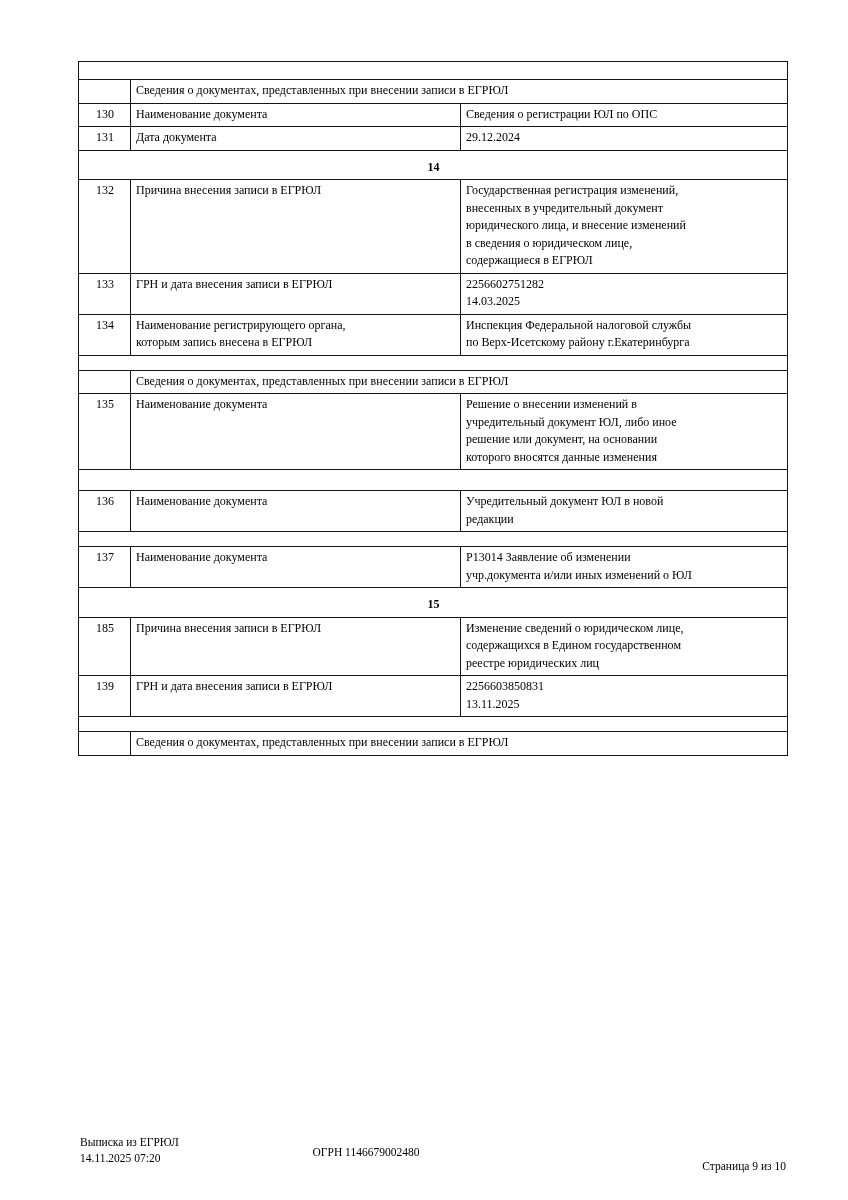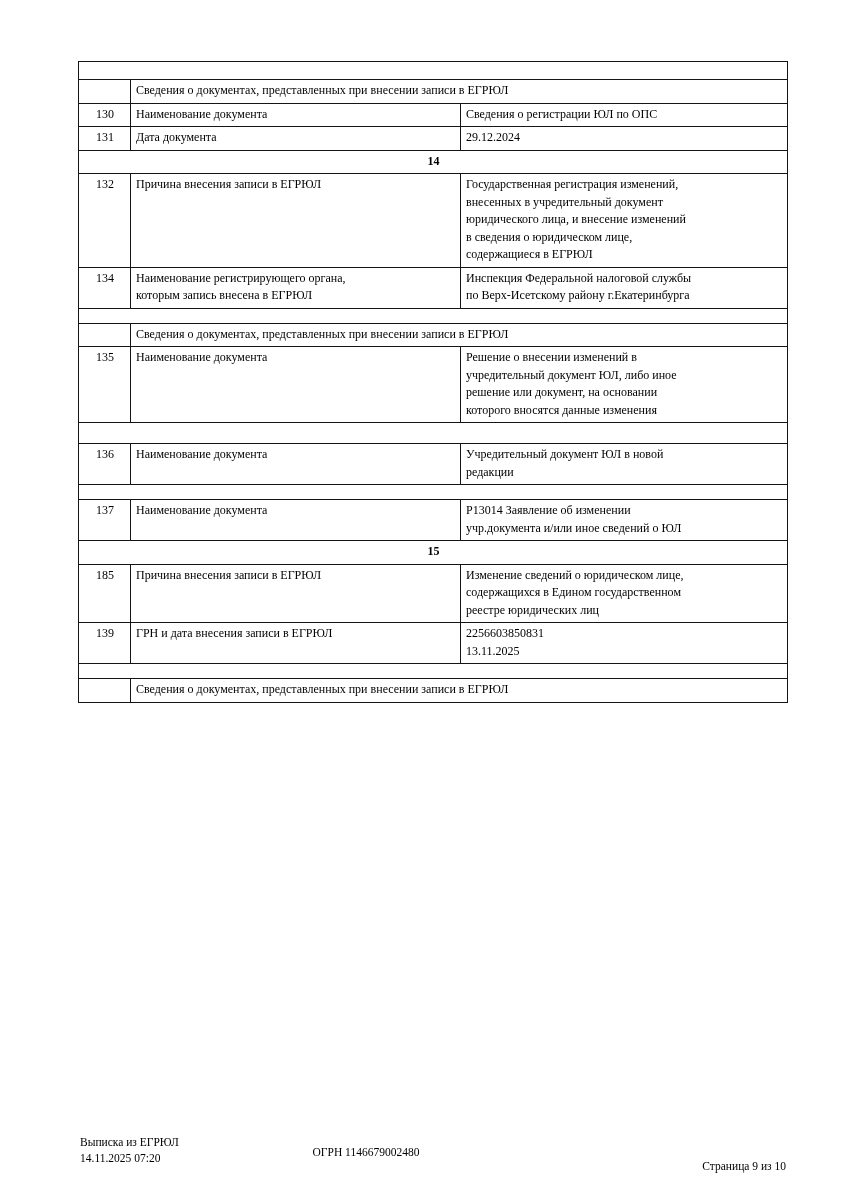--- a/index.html
+++ b/index.html
@@ -40,21 +40,21 @@
     text-align: center;
     padding-left: 1px;
     padding-right: 1px;
   }
   td.lbl, td.val {
     white-space: pre-line;
   }
   tr.group td {
     text-align: center;
     font-weight: bold;
-    padding-top: 2px;
+    padding-top: 8px;
     padding-bottom: 3px;
   }
   tr.spacer td {
     height: 14px;
     padding: 0;
   }
   tr.spacer.top td   { height: 17px; }
   tr.spacer.wide td  { height: 20px; }
   .footer-left {
     position: absolute;
@@ -120,20 +120,26 @@
       <tr class="entry">
         <td class="num">132</td>
         <td class="lbl">Причина внесения записи в ЕГРЮЛ</td>
         <td class="val">Государственная регистрация изменений,
 внесенных в учредительный документ
 юридического лица, и внесение изменений
 в сведения о юридическом лице,
 содержащиеся в ЕГРЮЛ</td>
       </tr>
 
+      <tr class="entry">
+        <td class="num">133</td>
+        <td class="lbl">ГРН и дата внесения записи в ЕГРЮЛ</td>
+        <td class="val">2256602751282
+14.03.2025</td>
+      </tr>
 
       <tr class="entry">
         <td class="num">134</td>
         <td class="lbl">Наименование регистрирующего органа,
 которым запись внесена в ЕГРЮЛ</td>
         <td class="val">Инспекция Федеральной налоговой службы
 по Верх-Исетскому району г.Екатеринбурга</td>
       </tr>
 
       <tr class="spacer">
@@ -166,21 +172,21 @@
       </tr>
 
       <tr class="spacer">
           <td colspan="3"></td>
         </tr>
 
       <tr class="entry">
         <td class="num">137</td>
         <td class="lbl">Наименование документа</td>
         <td class="val">Р13014 Заявление об изменении
-учр.документа и/или иное сведений о ЮЛ</td>
+учр.документа и/или иных изменений о ЮЛ</td>
       </tr>
 
       <tr class="group">
         <td colspan="3">15</td>
       </tr>
 
       <tr class="entry">
         <td class="num">185</td>
         <td class="lbl">Причина внесения записи в ЕГРЮЛ</td>
         <td class="val">Изменение сведений о юридическом лице,

